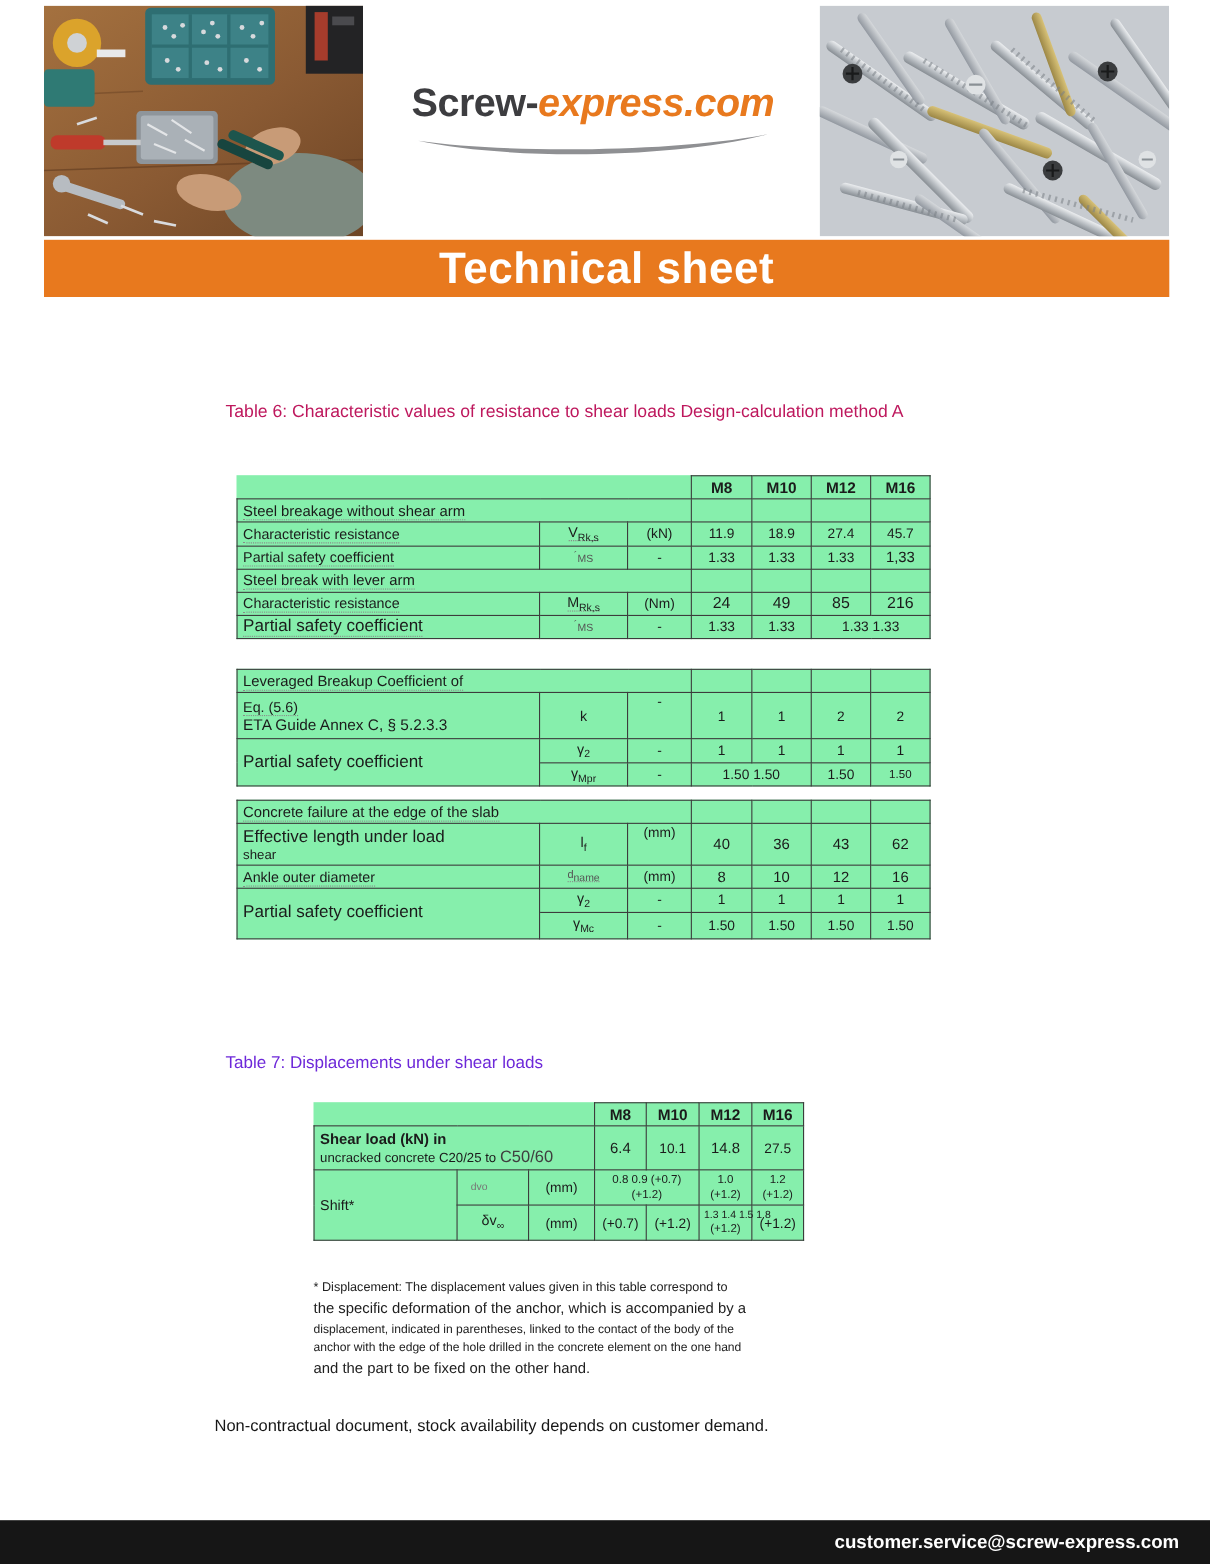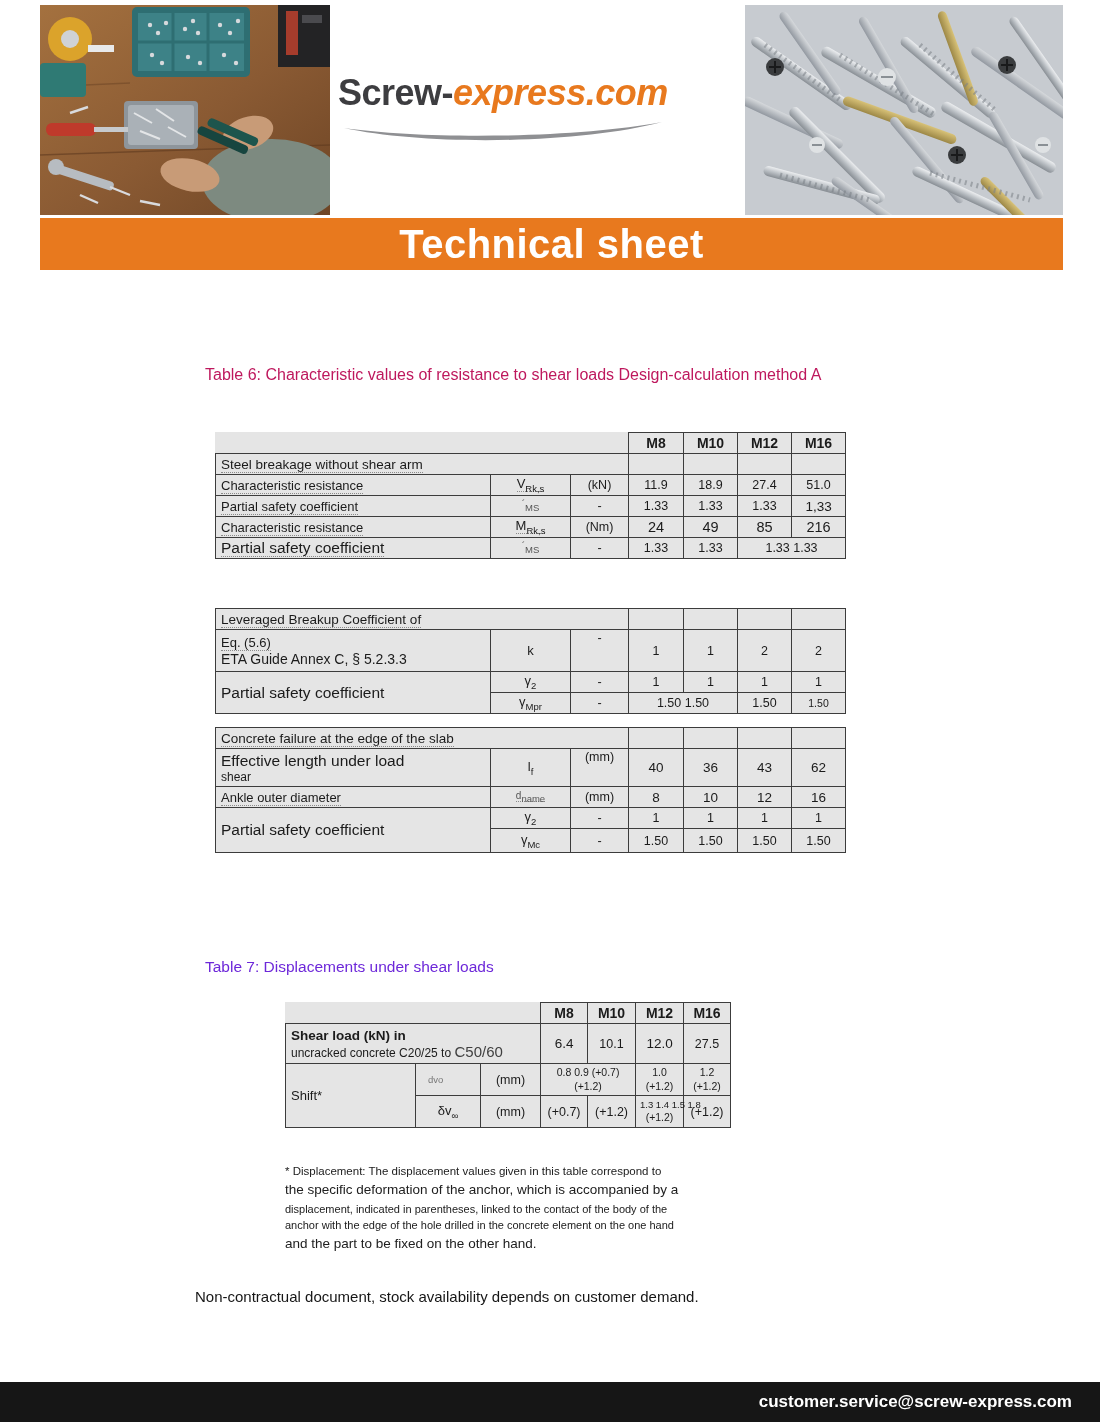--- a/index.html
+++ b/index.html
@@ -5,37 +5,37 @@
   * { margin:0; padding:0; box-sizing:border-box; }
   html,body { background:#ffffff; }
   body { font-family:"Liberation Sans", sans-serif; color:#1b1b1b; }
   .page { position:relative; width:1100px; height:1422px; background:#fff; overflow:hidden; margin:0 auto; }
 
   
   .photo { position:absolute; top:5px; height:210px; overflow:hidden; }
   .photo-left  { left:40px;  width:290px; }
   .photo-right { left:745px; width:318px; }
   .photo svg { display:block; width:100%; height:100%; }
-  .logo-wrap { position:absolute; left:338px; top:72px; width:402px; text-align:left; }
+  .logo-wrap { position:absolute; left:338px; top:72px; width:402px; text-align:center; }
   .logo-text { font-size:36px; font-weight:bold; letter-spacing:-0.5px; white-space:nowrap; }
   .logo-prefix { color:#3d3d40; }
   .logo-suffix { color:var(--accent,#E8791E); font-style:italic; }
   .swoosh { margin-top:6px; }
 
   .banner { position:absolute; left:40px; top:218px; width:1023px; height:52px;
             background:var(--accent,#E8791E); color:#fff; display:flex; align-items:center;
             justify-content:center; font-size:40px; font-weight:bold; letter-spacing:0.5px; }
 
   
   .t6-title { position:absolute; left:205px; top:366px; font-size:16px; color:#be185d; }
   .t7-title { position:absolute; left:205px; top:958px; font-size:15.5px; color:#6d28d9; }
   .notice   { position:absolute; left:195px; top:1288px; font-size:15px; color:#161616; }
 
   
-  table.tbl { position:absolute; border-collapse:collapse; table-layout:fixed; background:#e5e5e5;padding-left:12px; }
+  table.tbl { position:absolute; border-collapse:collapse; table-layout:fixed; background:#86efac;padding-left:12px; }
   .tableA { left:215px; top:432px; width:630px; }
   .tableB { left:215px; top:608px; width:630px; }
   .tableC { left:215px; top:727px; width:630px; }
   .tableD { left:285px; top:1002px; width:445px; }
   .tbl td { border:1px solid #3c3c3c; padding:1px 4px; font-size:13px; color:#1b1b1b; height:21px; vertical-align:middle; }
   .tbl td.nb { border:none; }
   .tbl .mh { text-align:center; font-weight:bold; font-size:14px; }
   .tbl .section { font-size:13.5px; padding-left:5px; white-space:nowrap; }
   .tbl .lbl { padding-left:5px; }
   .tbl .lbl-lg { font-size:15.5px; }
@@ -244,30 +244,37 @@
           <td></td>
           <td></td>
       </tr>
       <tr>
         <td class="lbl"><span class="du">Characteristic resistance</span></td>
         <td class="sym"><span class="du"><span>V</span><sub>Rk,s</sub></span></td>
         <td class="unit">(kN)</td>
         <td class="val">11.9</td>
         <td class="val">18.9</td>
         <td class="val">27.4</td>
-        <td class="val">51.0</td>
+        <td class="val">45.7</td>
       </tr>
       <tr>
         <td class="lbl"><span class="du">Partial safety coefficient</span></td>
         <td class="sym sym-sm"><span>´</span><sub>MS</sub></td>
         <td class="unit">-</td>
         <td class="val">1.33</td>
         <td class="val">1.33</td>
         <td class="val">1.33</td>
         <td class="val val-md">1,33</td>
+      </tr>
+      <tr>
+        <td class="section" colspan="3"><span class="du">Steel break with lever arm</span></td>
+        <td></td>
+          <td></td>
+          <td></td>
+          <td></td>
       </tr>
       <tr>
         <td class="lbl"><span class="du">Characteristic resistance</span></td>
         <td class="sym"><span class="du"><span>M</span><sub>Rk,s</sub></span></td>
         <td class="unit">(Nm)</td>
         <td class="val val-lg">24</td>
         <td class="val val-lg">49</td>
         <td class="val val-lg">85</td>
         <td class="val val-lg">216</td>
       </tr>
@@ -410,21 +417,21 @@
         <td class="mh">M12</td>
         <td class="mh">M16</td>
       </tr>
       <tr style="height:40px;">
         <td class="lbl shear-lbl" colspan="3">
           <div>Shear load (kN) in</div>
           <div><span>uncracked concrete C20/25 to</span> <span class="grade">C50/60</span></div>
         </td>
         <td class="val val-md">6.4</td>
         <td class="val">10.1</td>
-        <td class="val val-md">12.0</td>
+        <td class="val val-md">14.8</td>
         <td class="val">27.5</td>
       </tr>
       <tr style="height:32px;">
         <td class="lbl lbl-shift" rowspan="2">Shift*</td>
         <td class="sym sym-xs">dvo</td>
         <td class="unit">(mm)</td>
         <td class="val two" colspan="2">
           <div class="t">0.8 0.9 (+0.7)</div>
           <div class="b">(+1.2)</div>
         </td>

